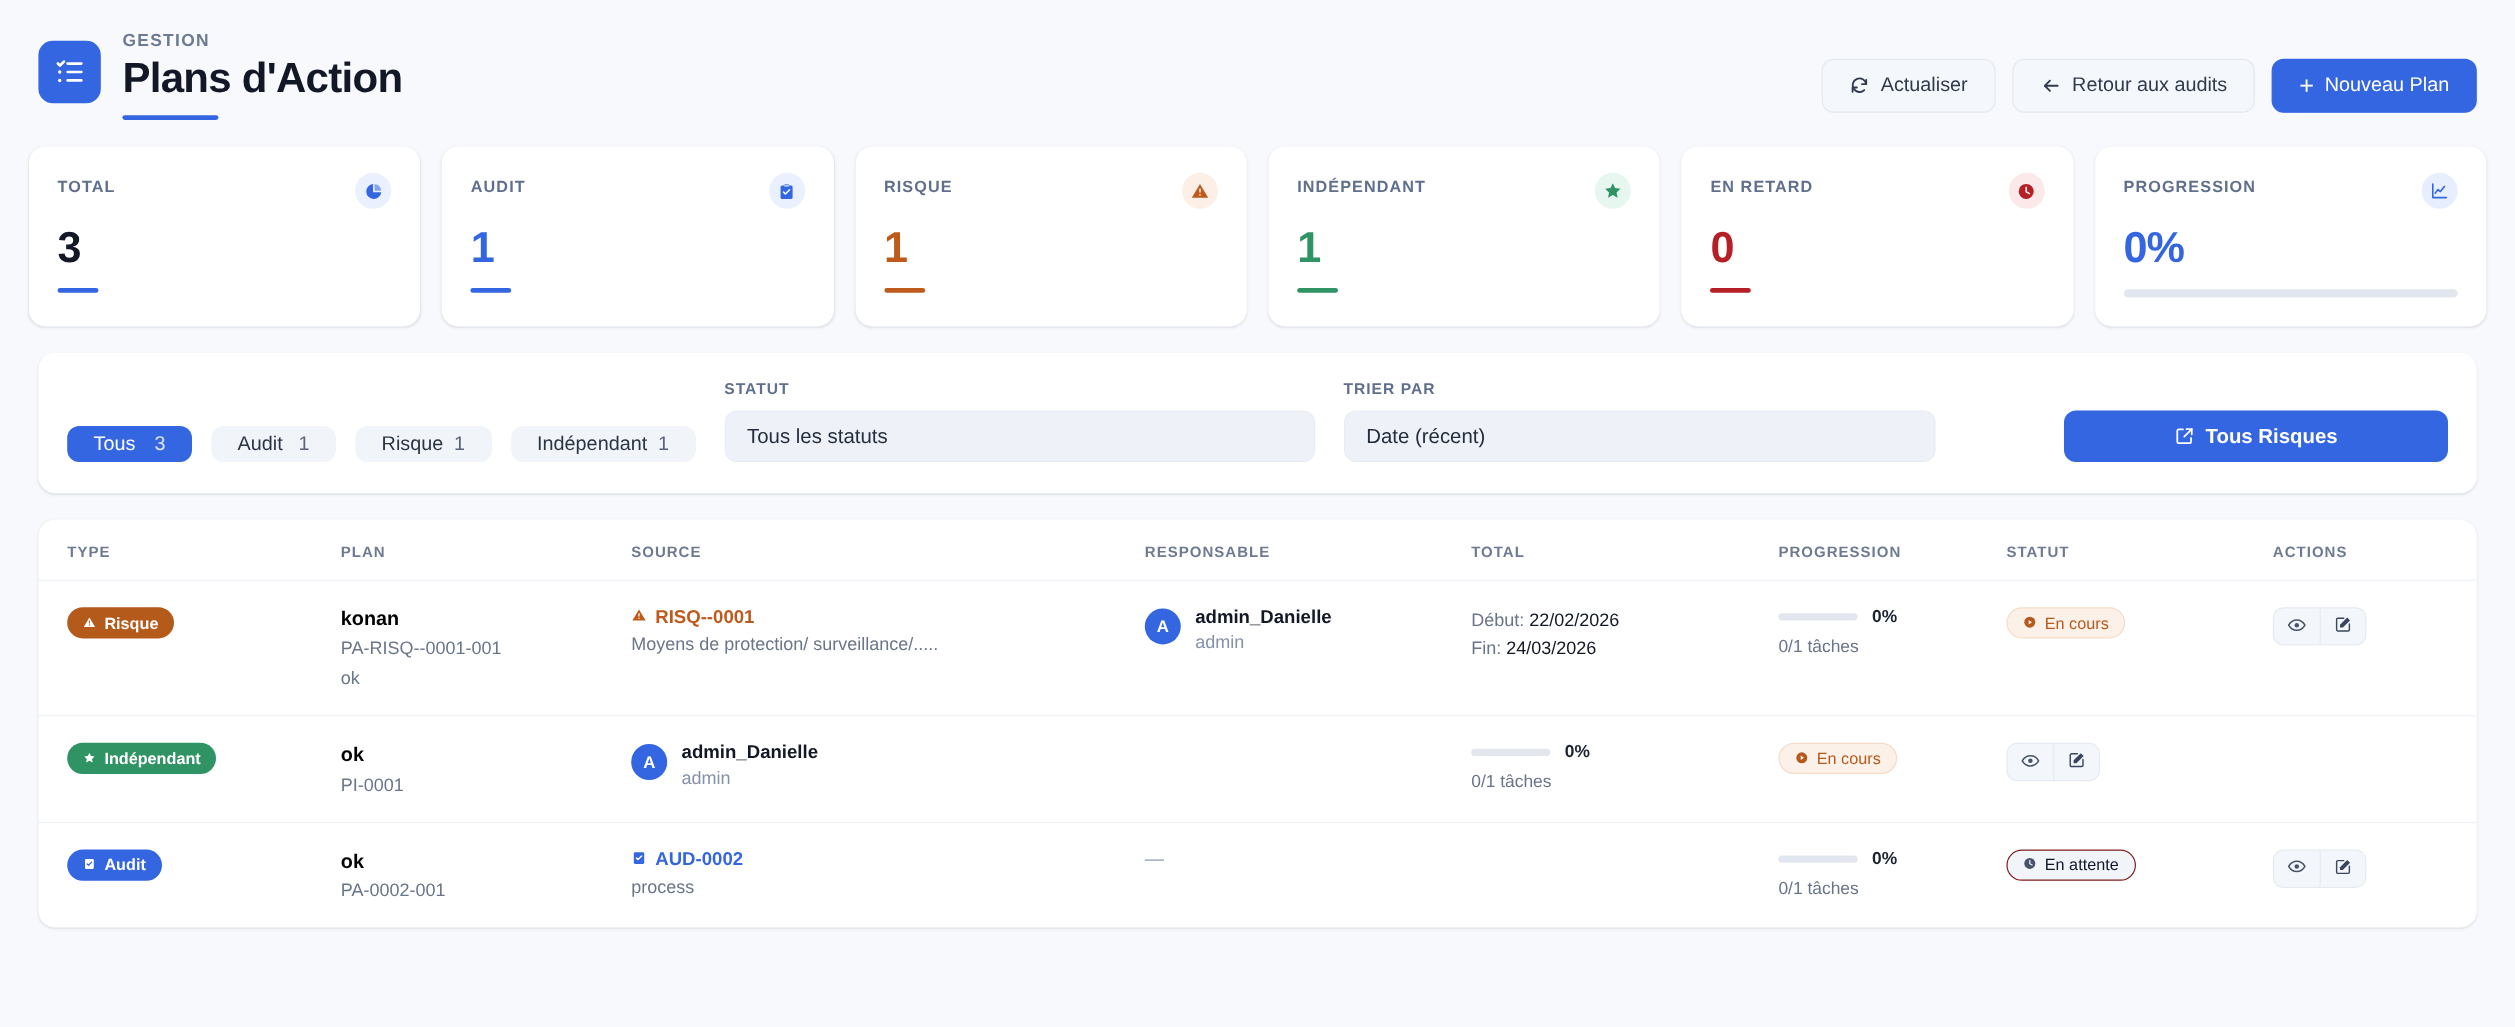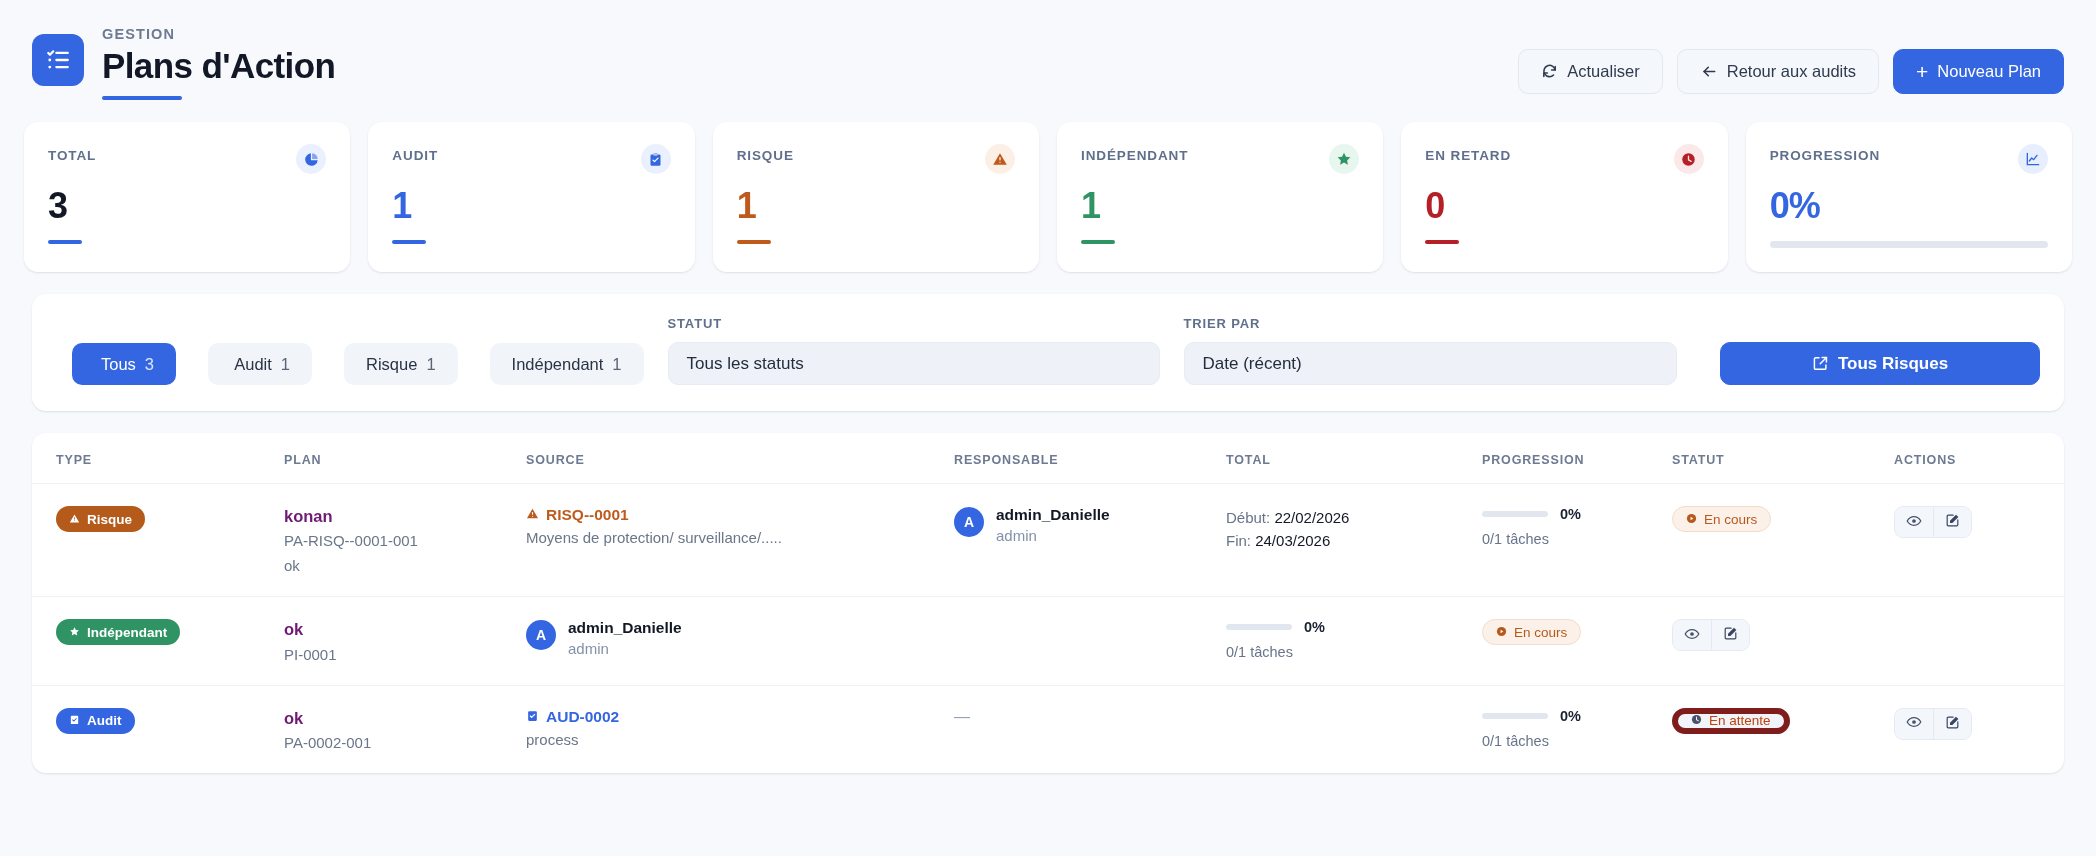--- a/index.html
+++ b/index.html
@@ -141,33 +141,32 @@
   }
   .field-label {
     font-size: 13px;
     font-weight: bold;
     letter-spacing: 0.85px;
     color: #60708c;
     margin-bottom: 11px;
   }
   .chips { display: flex; gap: 16px; }
   .chip {
-    height: 42px;
+    height: 30px;
     min-width: 104px;
     padding: 0 22px;
     border-radius: 10px;
     background: #f1f4f9;
     color: #2b3445;
     font-size: 16.5px;
-    display: inline-flex; align-items: center; justify-content: flex-end;
+    display: inline-flex; align-items: center; justify-content: space-between;
     gap: 9px;
     cursor: pointer;
     border: none;
     font-family: inherit;
-    margin-left: 16px;
   }
   .chip .cnt { color: #5b6579; }
   .chip.active { background: #3366e0; color: #fff; }
   .chip.active .cnt { color: #dce6fb; }
   .sel-group { display: flex; flex-direction: column; }
   .sel-group.statut { width: 492px; }
   .sel-group.trier { width: 493px; }
   .select {
     height: 43px;
     border-radius: 10px;
@@ -221,21 +220,21 @@
   .badge {
     display: inline-flex; align-items: center; gap: 7px;
     height: 26px;
     padding: 0 13px;
     border-radius: 13px;
     font-size: 13.5px;
     font-weight: bold;
     color: #fff;
     white-space: nowrap;
   }
-  .plan-name { font-size: 16.5px; font-weight: bold; color: #701a75; line-height: 1.3; }
+  .plan-name { font-size: 16.5px; font-weight: bold; color: #000000; line-height: 1.3; }
   .plan-code { font-size: 15px; color: #6a7689; margin-top: 5px; }
   .plan-note { font-size: 15px; color: #6a7689; margin-top: 8px; }
   .src-line {
     display: flex; align-items: flex-end; gap: 7px;
     font-size: 15.5px; font-weight: bold;
   }
   .src-sub { font-size: 15px; color: #6a7689; margin-top: 5px; }
   .resp { display: flex; align-items: flex-start; gap: 12px; }
   .avatar {
     width: 30px; height: 30px; border-radius: 50%;
@@ -661,21 +660,21 @@
     </div>
     <div></div>
     <div>
       <div class="prog-top">
         <div class="prog-track"></div>
         <div class="prog-pct">0%</div>
       </div>
       <div class="prog-sub">0/1 tâches</div>
     </div>
     <div>
-      <span class="st-pill" style="background:#f1f4f9;color:#c2410c;border:6px solid #7f1d1d">
+      <span class="st-pill" style="background:#f1f4f9;color:#0f172a;border:1px solid #7f1d1d">
         <span>
           <svg width="11" height="11" viewBox="0 0 24 24" fill="#48536b">
               <circle cx="12" cy="12" r="10"></circle>
               <path d="M12 6.6v5.9l4.2 2.4" stroke="#f1f4f9" stroke-width="2.2" fill="none" stroke-linecap="round"></path>
             </svg>
         </span>
         <span>En attente</span>
       </span>
     </div>
     <div>

